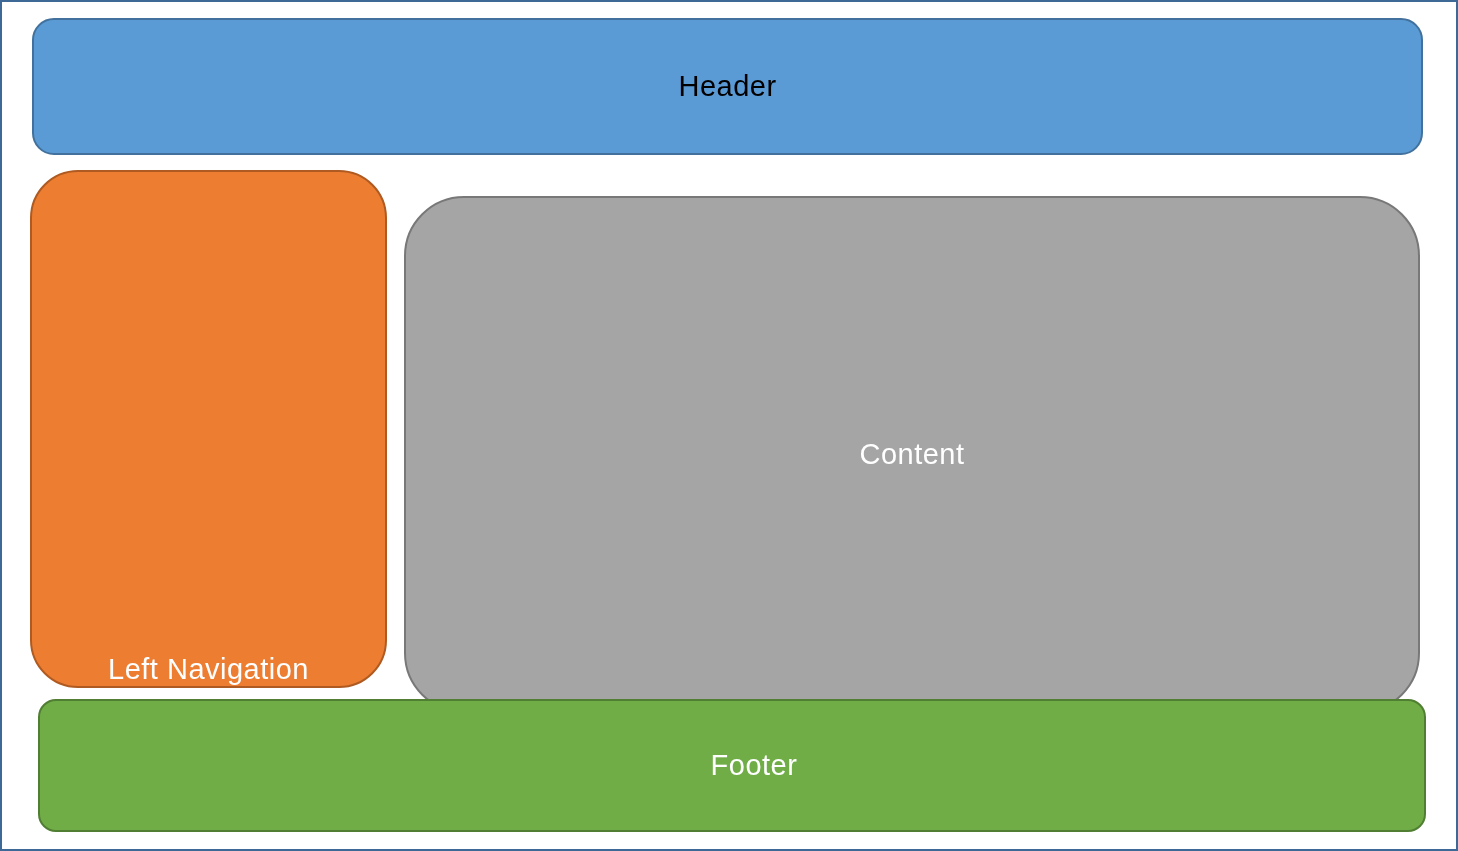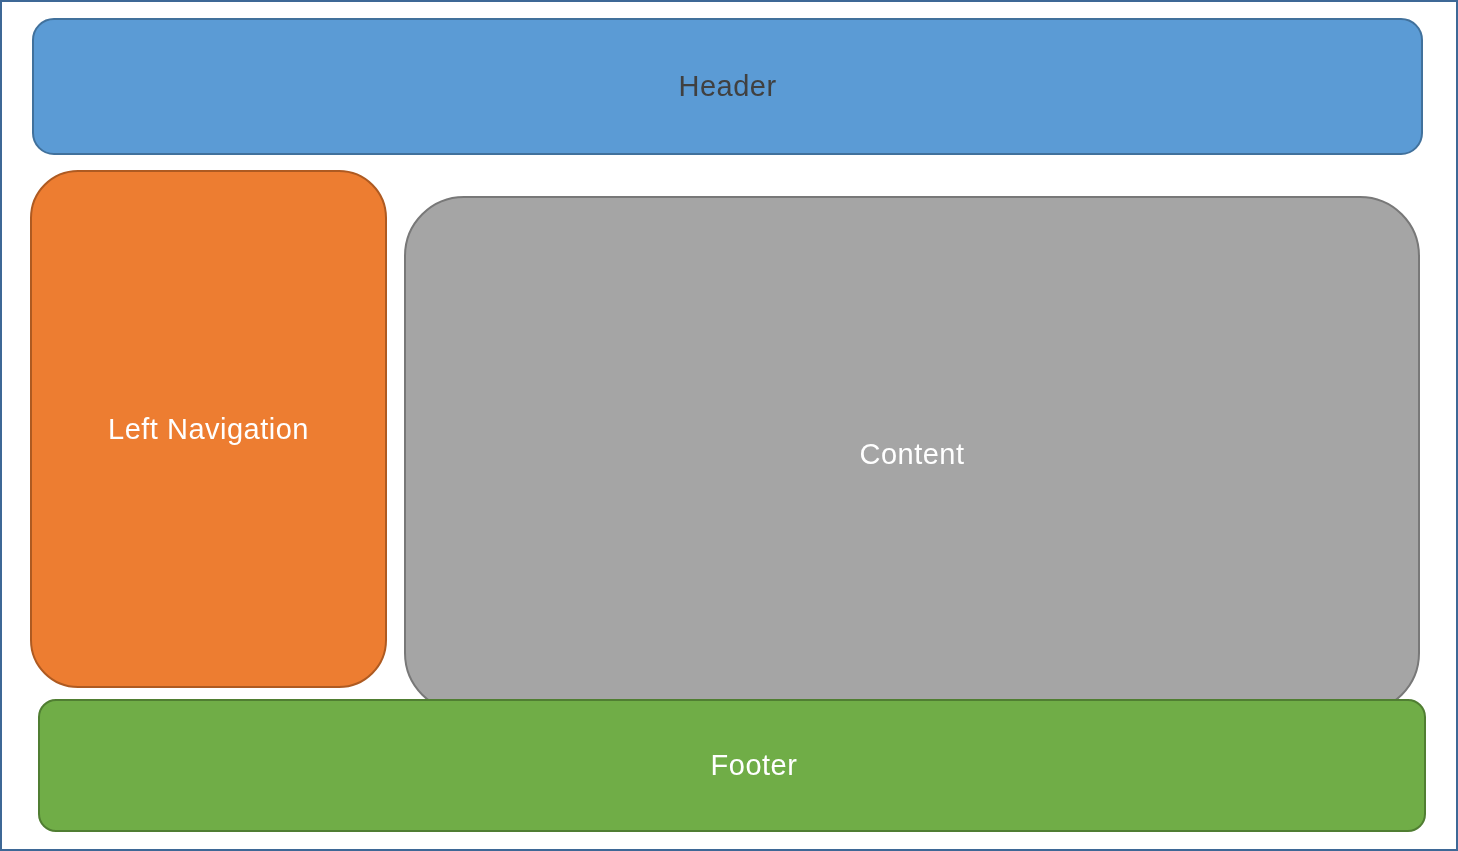--- a/index.html
+++ b/index.html
@@ -38,20 +38,21 @@
     width: 1391px;
     height: 137px;
     border-radius: 22px;
   }
   .region-leftnav {
     left: 28px;
     top: 168px;
     width: 357px;
     height: 518px;
     border-radius: 48px;
+    align-items: flex-end;
   }
   .region-content {
     left: 402px;
     top: 158px;
     width: 1016px;
     height: 517px;
     border-radius: 60px;
     margin-top: 36px;
   }
   .region-footer {
@@ -61,21 +62,21 @@
     height: 133px;
     border-radius: 18px;
   }
 </style>
 </head>
 <body>
 
 <div class="canvas" style="border-color: rgb(62, 104, 150); background-color: rgb(255, 255, 255);">
 
   <div class="region region-header" style="background-color: rgb(91, 155, 213); border-color: rgb(65, 113, 156);">
-    <span class="label" style="color: #404040;">Header</span>
+    <span class="label" style="color: #000000;">Header</span>
   </div>
 
   <div class="region region-leftnav" style="background-color: rgb(237, 125, 49); border-color: rgb(174, 90, 33);">
     <span class="label" style="color: rgb(255, 255, 255);">Left Navigation</span>
   </div>
 
   <div class="region region-content" style="background-color: rgb(165, 165, 165); border-color: rgb(120, 120, 120);">
     <span class="label" style="color: rgb(255, 255, 255);">Content</span>
   </div>
 

